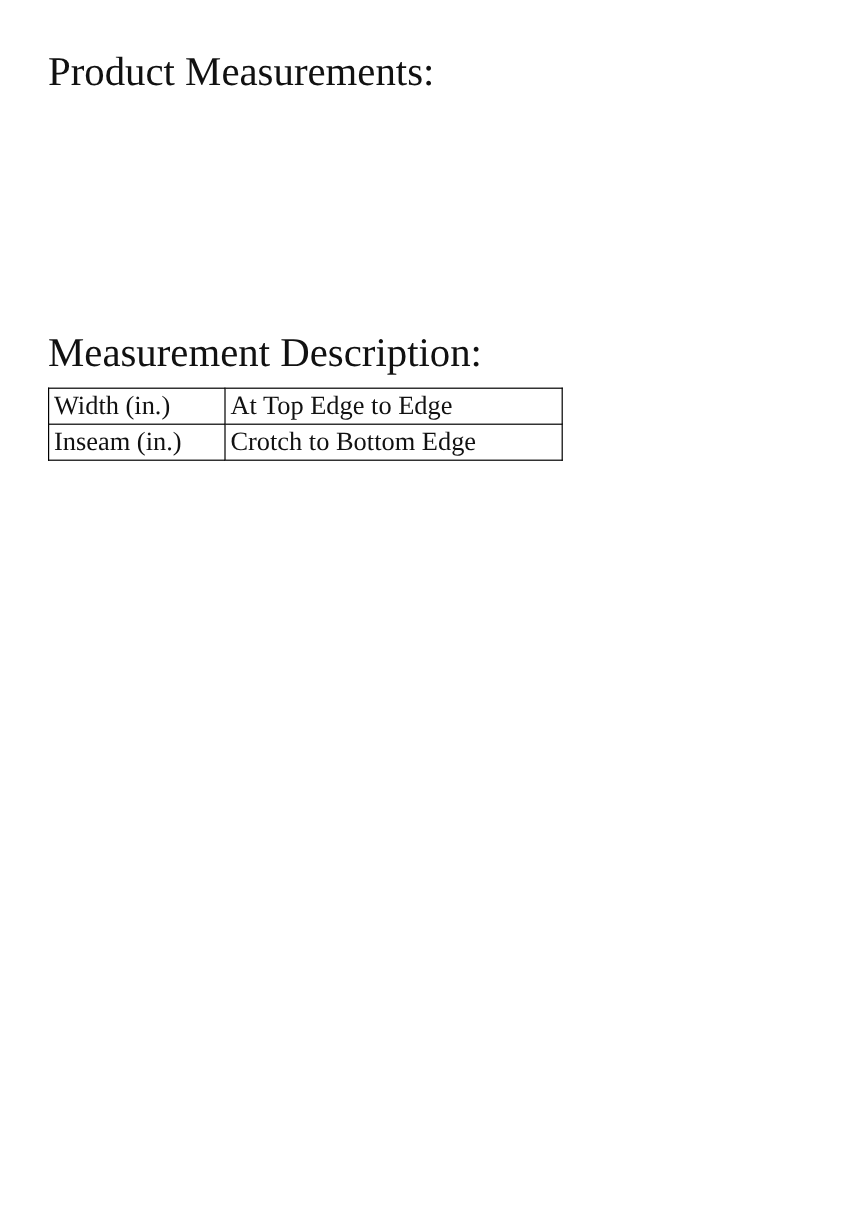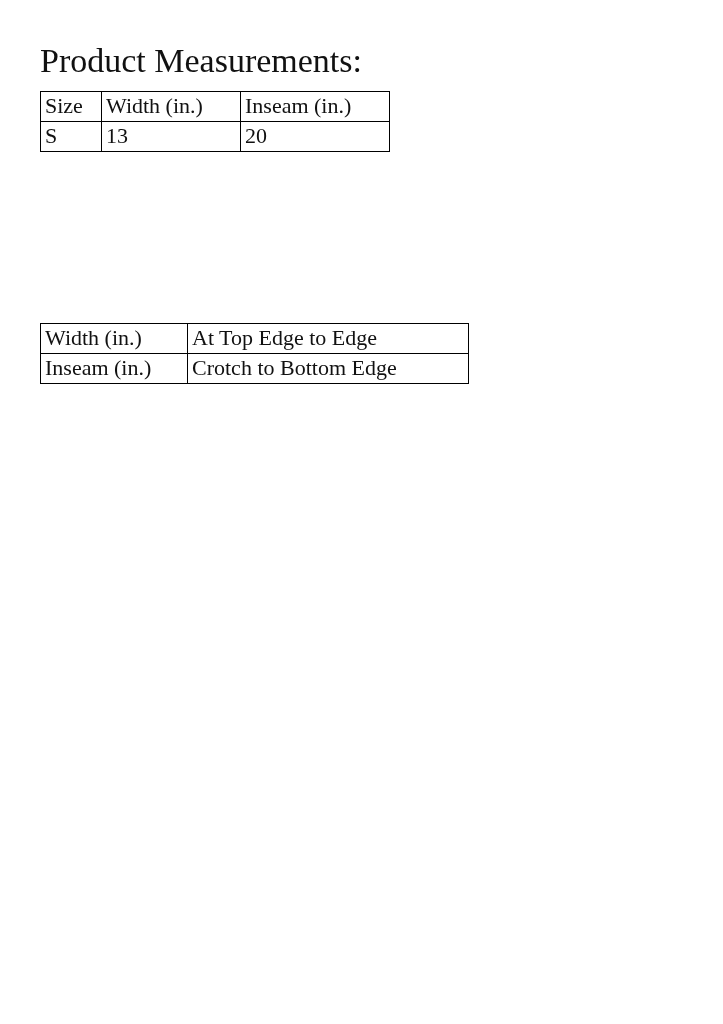--- a/index.html
+++ b/index.html
@@ -80,35 +80,22 @@
   #desc-table .col-desc { width: 272px; }
 
 </style>
 </head>
 <body>
 
 <div class="page">
 
   <div class="section-heading" id="product-heading">Product Measurements:</div>
 
-  <table class="doc-table" id="product-table">
-    <tbody>
-        <tr>
-      <th class="col-size">Size</th>
-      <th class="col-width">Width (in.)</th>
-      <th class="col-inseam">Inseam (in.)</th>
-    </tr>
-    <tr>
-      <td class="col-size">S</td>
-      <td class="col-width">13</td>
-      <td class="col-inseam">20</td>
-    </tr>
-  </tbody>
-    </table>
 
+  <div class="section-heading" id="desc-heading">Measurement Description:</div>
 
   <table class="doc-table" id="desc-table">
     <tbody>
         <tr>
       <td class="col-label">Width (in.)</td>
       <td class="col-desc">At Top Edge to Edge</td>
     </tr>
     <tr>
       <td class="col-label">Inseam (in.)</td>
       <td class="col-desc">Crotch to Bottom Edge</td>

